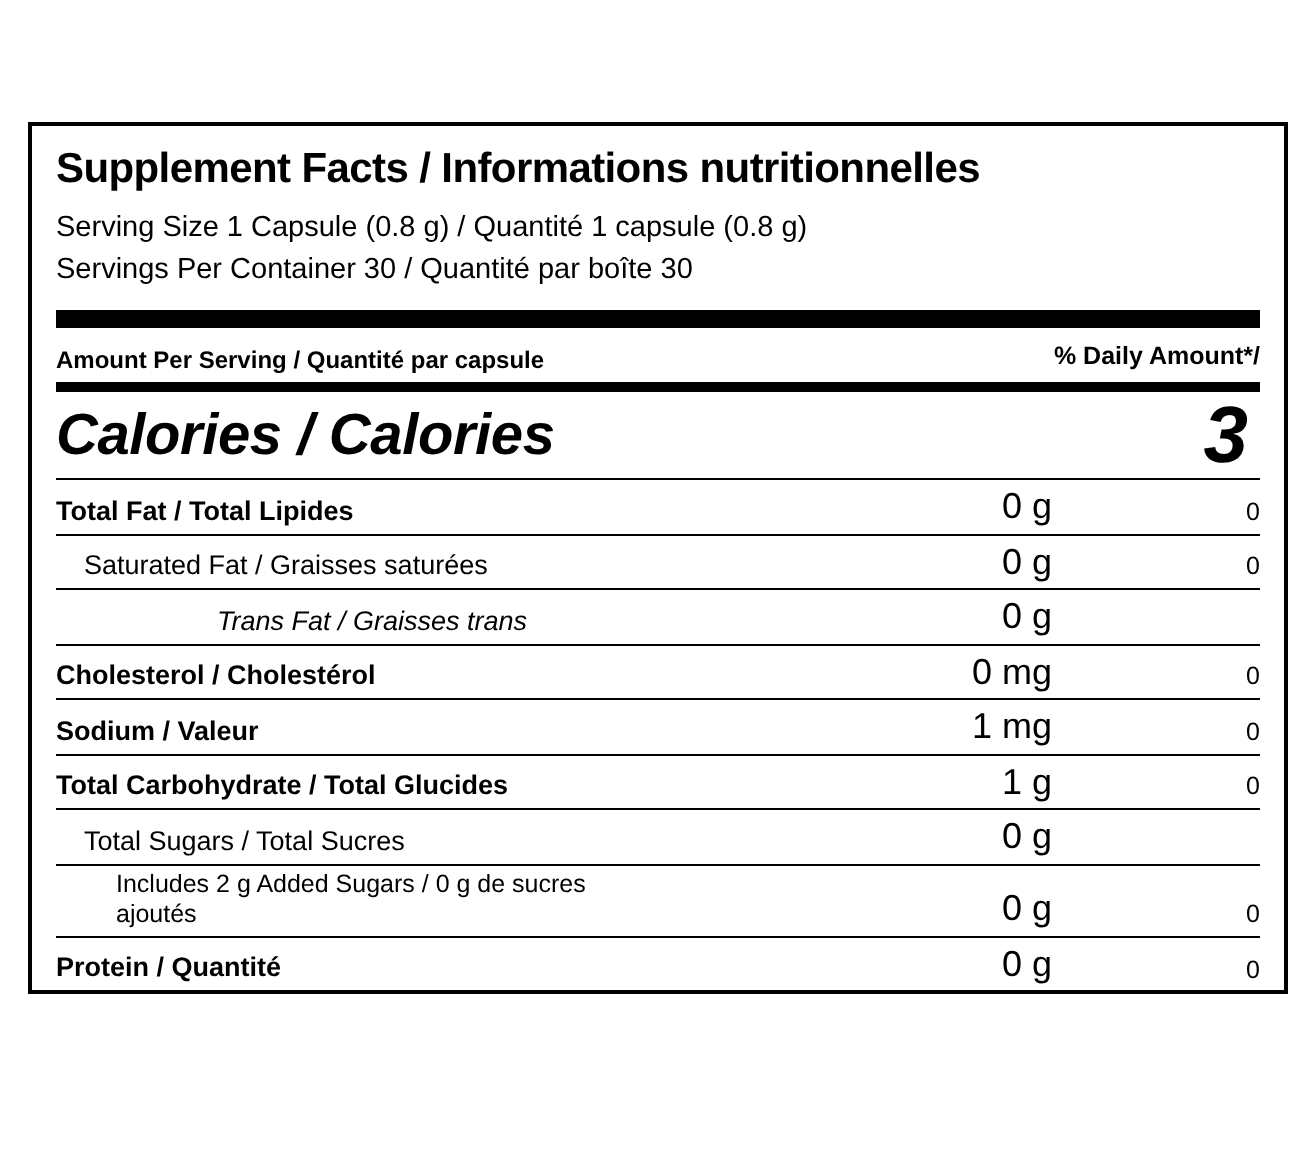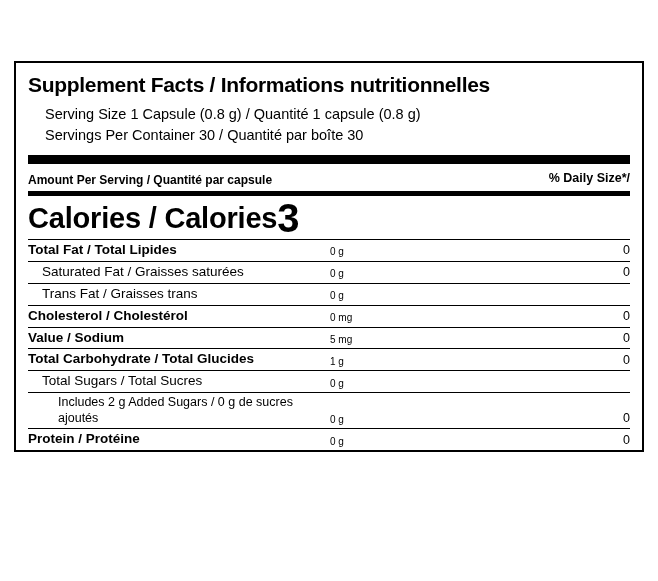--- a/index.html
+++ b/index.html
@@ -31,21 +31,20 @@
     line-height: 1.15;
     white-space: nowrap;
   }
   .serving-lines {
     margin-top: 7px;
   }
   .serving-line {
     font-size: 14.5px;
     line-height: 1.45;
     white-space: nowrap;
-    margin-left: 17px;
   }
   .rule-thick {
     height: 9px;
     background: #000000;
     margin-top: 9px;
   }
   .rule-med {
     height: 5px;
     background: #000000;
   }
@@ -67,21 +66,23 @@
   .dv-head {
     text-align: right;
     font-size: 12.5px;
     font-weight: bold;
     line-height: 1.35;
     white-space: nowrap;
   }
   .calorie-row {
     display: flex;
     align-items: center;
+    justify-content: space-between;
     padding: 3px 0 2px 0;
+    font-style: italic;
   }
   .calorie-label {
     font-size: 29px;
     font-weight: bold;
     letter-spacing: -0.2px;
     white-space: nowrap;
   }
   .calorie-value {
     font-size: 40px;
     font-weight: bold;
@@ -98,42 +99,44 @@
     padding: 2px 0 2px 0;
     vertical-align: bottom;
     line-height: 1.25;
   }
   td.name {
     width: 302px;
     font-size: 13.5px;
   }
   td.qty {
     width: 196px;
-    text-align: left;
-    font-size: 10px;
+    text-align: right;
+    font-size: 18px;
   }
   td.dv {
     text-align: right;
     font-size: 12.5px;
     padding-right: 18px;
   }
   tr.lv0 td.name {
     font-weight: bold;
     padding-left: 0;
   }
   tr.lv1 td.name {
     padding-left: 14px;
     font-weight: normal;
   }
   tr.lv2 td.name {
     padding-left: 30px;
     font-weight: normal;
     font-size: 12.5px;
   }
   tr.ital td.name {
+    font-style: italic;
+    text-align: center;
   }
   .nutr-wrap {
     margin-top: 0px;
   }
   tr.lastrow td {
     border-bottom: none;
   }
 </style>
 </head>
 <body>
@@ -147,21 +150,21 @@
   <div class="serving-lines">
     <div class="serving-line">Serving Size 1 Capsule (0.8 g) / Quantité 1 capsule (0.8 g)</div>
     <div class="serving-line">Servings Per Container 30 / Quantité par boîte 30</div>
   </div>
 
   <div class="rule-thick"></div>
 
   <div class="amount-row">
     <div class="amount-label">Amount Per Serving / Quantité par capsule</div>
     <div class="dv-head">
-      <div>% Daily Size*/</div>
+      <div>% Daily Amount*/</div>
     </div>
   </div>
 
   <div class="rule-med"></div>
 
   <div class="calorie-row">
     <div class="calorie-label">Calories / Calories</div>
     <div class="calorie-value">3</div>
   </div>
 
@@ -184,41 +187,41 @@
             <td class="name">Trans Fat / Graisses trans</td>
             <td class="qty">0 g</td>
             <td class="dv"></td>
           </tr>
           <tr class="lv0">
             <td class="name">Cholesterol / Cholestérol</td>
             <td class="qty">0 mg</td>
             <td class="dv">0</td>
           </tr>
           <tr class="lv0">
-            <td class="name">Value / Sodium</td>
-            <td class="qty">5 mg</td>
+            <td class="name">Sodium / Valeur</td>
+            <td class="qty">1 mg</td>
             <td class="dv">0</td>
           </tr>
           <tr class="lv0">
             <td class="name">Total Carbohydrate / Total Glucides</td>
             <td class="qty">1 g</td>
             <td class="dv">0</td>
           </tr>
           <tr class="lv1">
             <td class="name">Total Sugars / Total Sucres</td>
             <td class="qty">0 g</td>
             <td class="dv"></td>
           </tr>
           <tr class="lv2">
             <td class="name">Includes 2 g Added Sugars / 0 g de sucres ajoutés</td>
             <td class="qty">0 g</td>
             <td class="dv">0</td>
           </tr>
           <tr class="lv0 lastrow">
-            <td class="name">Protein / Protéine</td>
+            <td class="name">Protein / Quantité</td>
             <td class="qty">0 g</td>
             <td class="dv">0</td>
           </tr>
         </tbody>
     </table>
   </div>
 
 </div>
 
 </body></html>

